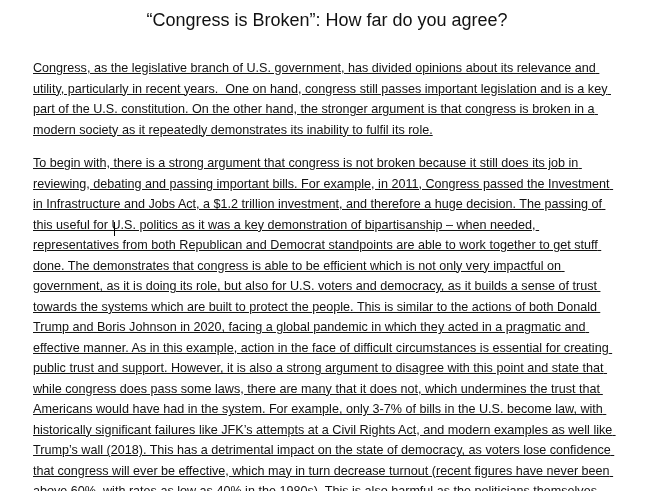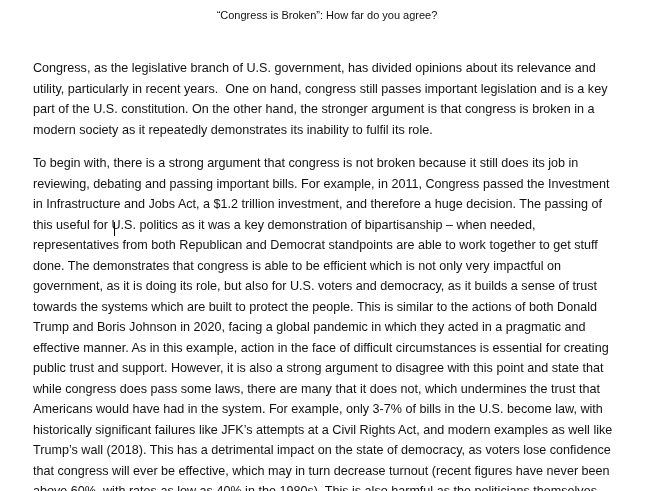--- a/index.html
+++ b/index.html
@@ -20,37 +20,38 @@
     height: 491px;
     background: #ffffff;
     box-sizing: border-box;
   }
   .doc-title {
     position: absolute;
     top: 8px;
     left: 0;
     width: 654px;
     text-align: center;
-    font-size: 11px;
+    font-size: 18px;
     line-height: 1.4;
     color: #111111;
   }
   .body-text {
     position: absolute;
     top: 58px;
     left: 33px;
     width: 588px;
     font-size: 12.6px;
     line-height: 1.63;
     color: #121212;
     text-align: left;
   }
   .para {
     margin: 0 0 13px 0;
     white-space: pre-wrap;
+    text-decoration: underline;
   }
   .para:last-child {
     margin-bottom: 0;
   }
   .caret {
     position: absolute;
     left: 114px;
     top: 222px;
     width: 1px;
     height: 14px;

